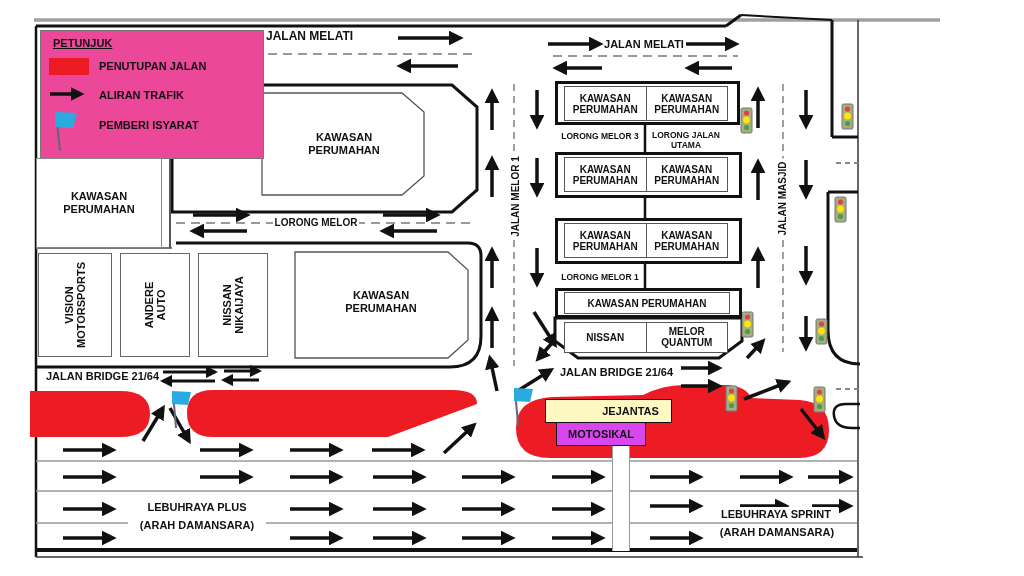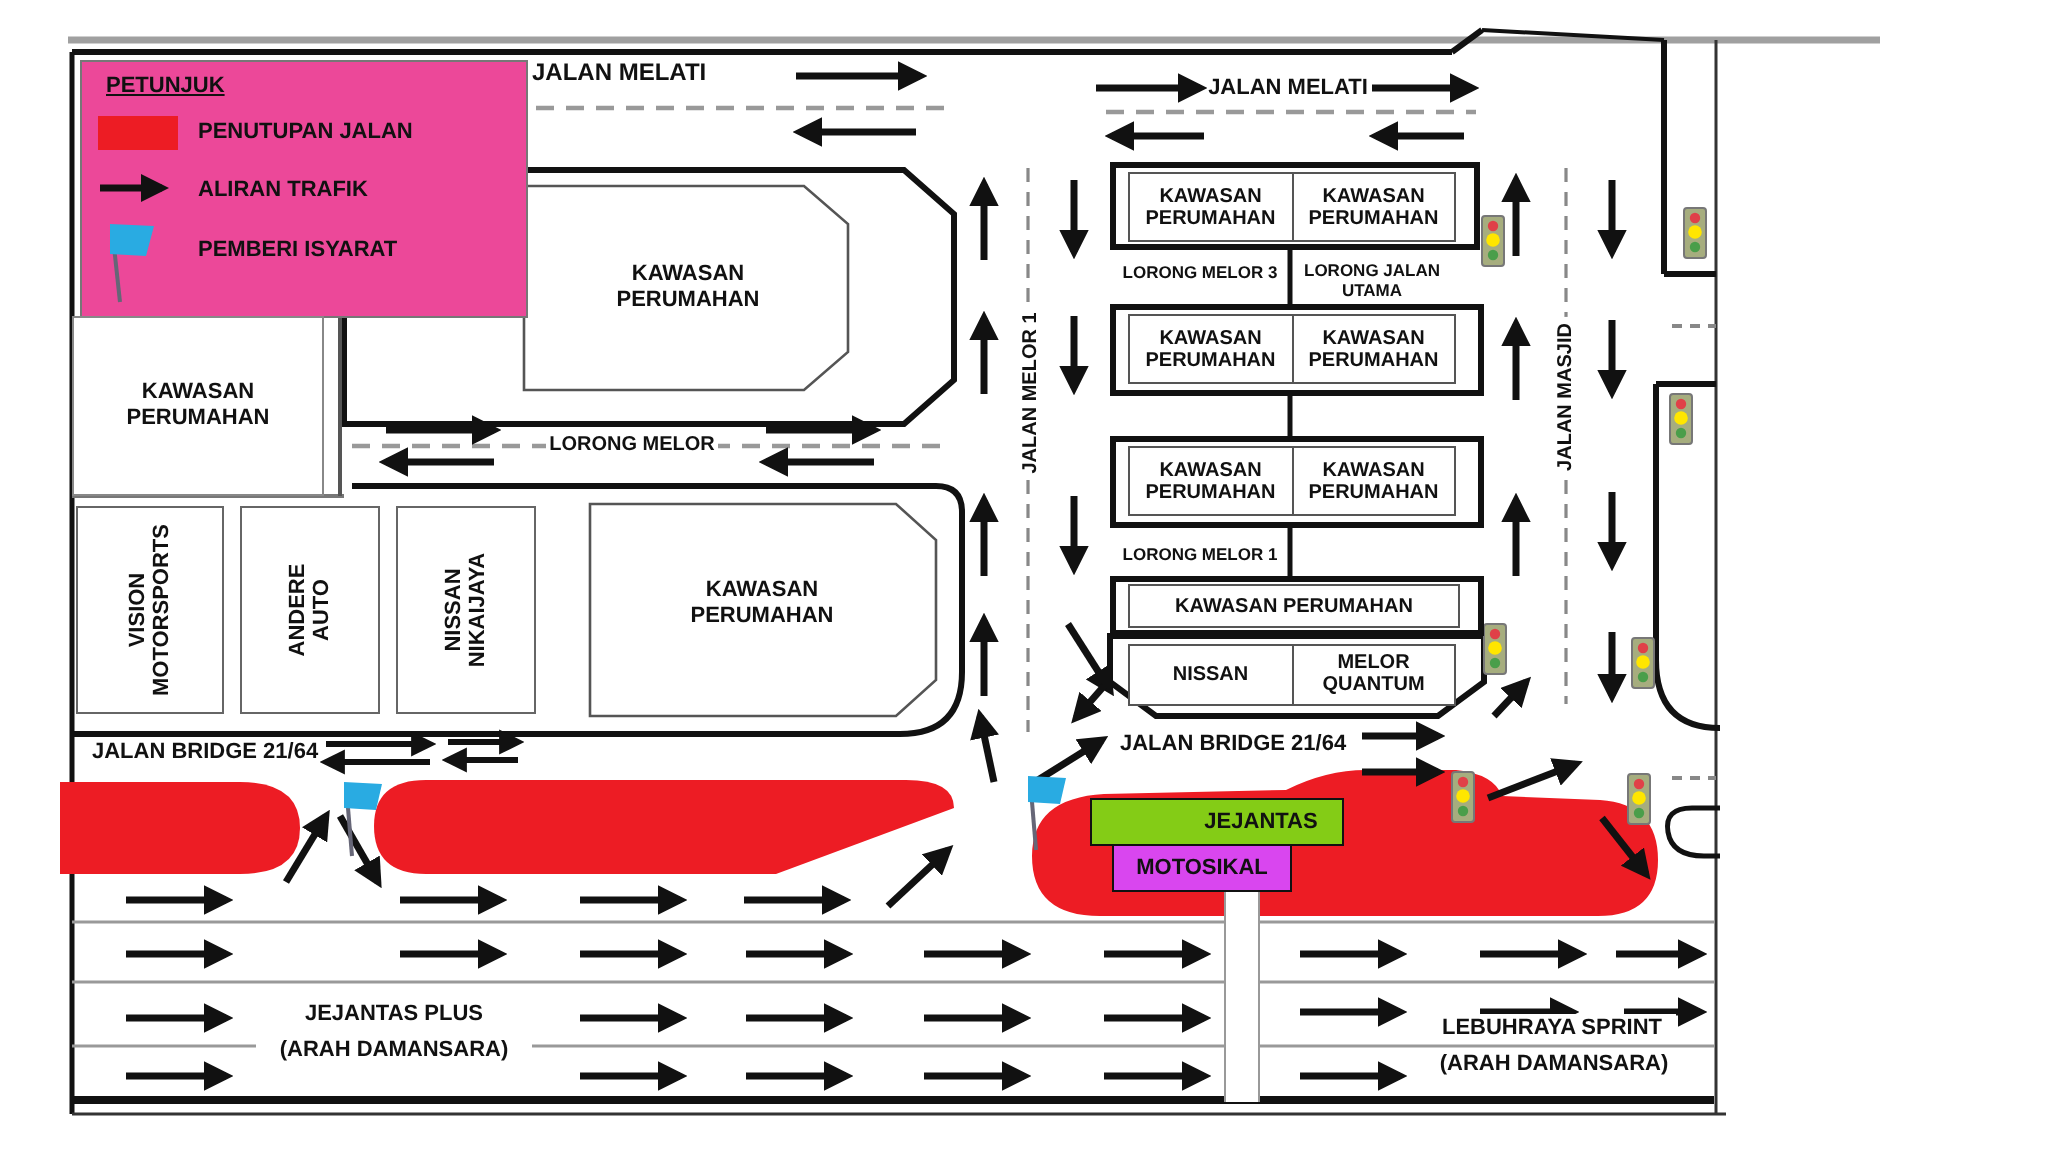--- a/index.html
+++ b/index.html
@@ -276,26 +276,26 @@
   </div>
 
   <div class="abs cells" style="left:564px;top:322px;width:164px;height:31px;">
     <div class="cell first" style="font-size:10px;">NISSAN</div>
     <div class="cell" style="font-size:10px;line-height:1.05;">MELOR QUANTUM</div>
   </div>
 
   <div class="abs lbl" style="left:46px;top:370px;font-size:11px;">JALAN BRIDGE 21/64</div>
   <div class="abs lbl" style="left:560px;top:366px;font-size:11px;">JALAN BRIDGE 21/64</div>
 
-  <div class="abs ctr" style="left:545px;top:399px;width:127px;height:24px;background:#84cc16;border:1.5px solid #111;box-sizing:border-box;padding-left:44px;">
+  <div class="abs ctr" style="left:545px;top:399px;width:127px;height:24px;background:#fef9c3;border:1.5px solid #111;box-sizing:border-box;padding-left:44px;">
     <div class="lbl" style="font-size:11px;">JEJANTAS</div>
   </div>
   <div class="abs ctr" style="left:556px;top:422px;width:90px;height:24px;background:#d946ef;border:1.5px solid #111;box-sizing:border-box;">
     <div class="lbl" style="font-size:11px;">MOTOSIKAL</div>
   </div>
   <div class="abs" style="left:612px;top:446px;width:18px;height:105px;background:#fff;border-left:1.5px solid #999;border-right:1.5px solid #999;box-sizing:border-box;"></div>
 
-  <div class="abs lbl ctr whitebg" style="left:136px;top:500px;width:122px;height:15px;font-size:11px;">JEJANTAS PLUS</div>
+  <div class="abs lbl ctr whitebg" style="left:136px;top:500px;width:122px;height:15px;font-size:11px;">LEBUHRAYA PLUS</div>
   <div class="abs lbl ctr whitebg" style="left:128px;top:517px;width:138px;height:17px;font-size:11px;">(ARAH DAMANSARA)</div>
   <div class="abs lbl ctr whitebg" style="left:714px;top:507px;width:124px;height:15px;font-size:11px;">LEBUHRAYA SPRINT</div>
   <div class="abs lbl ctr whitebg" style="left:708px;top:524px;width:138px;height:17px;font-size:11px;">(ARAH DAMANSARA)</div>
 
 </div>
 
 </body></html>

